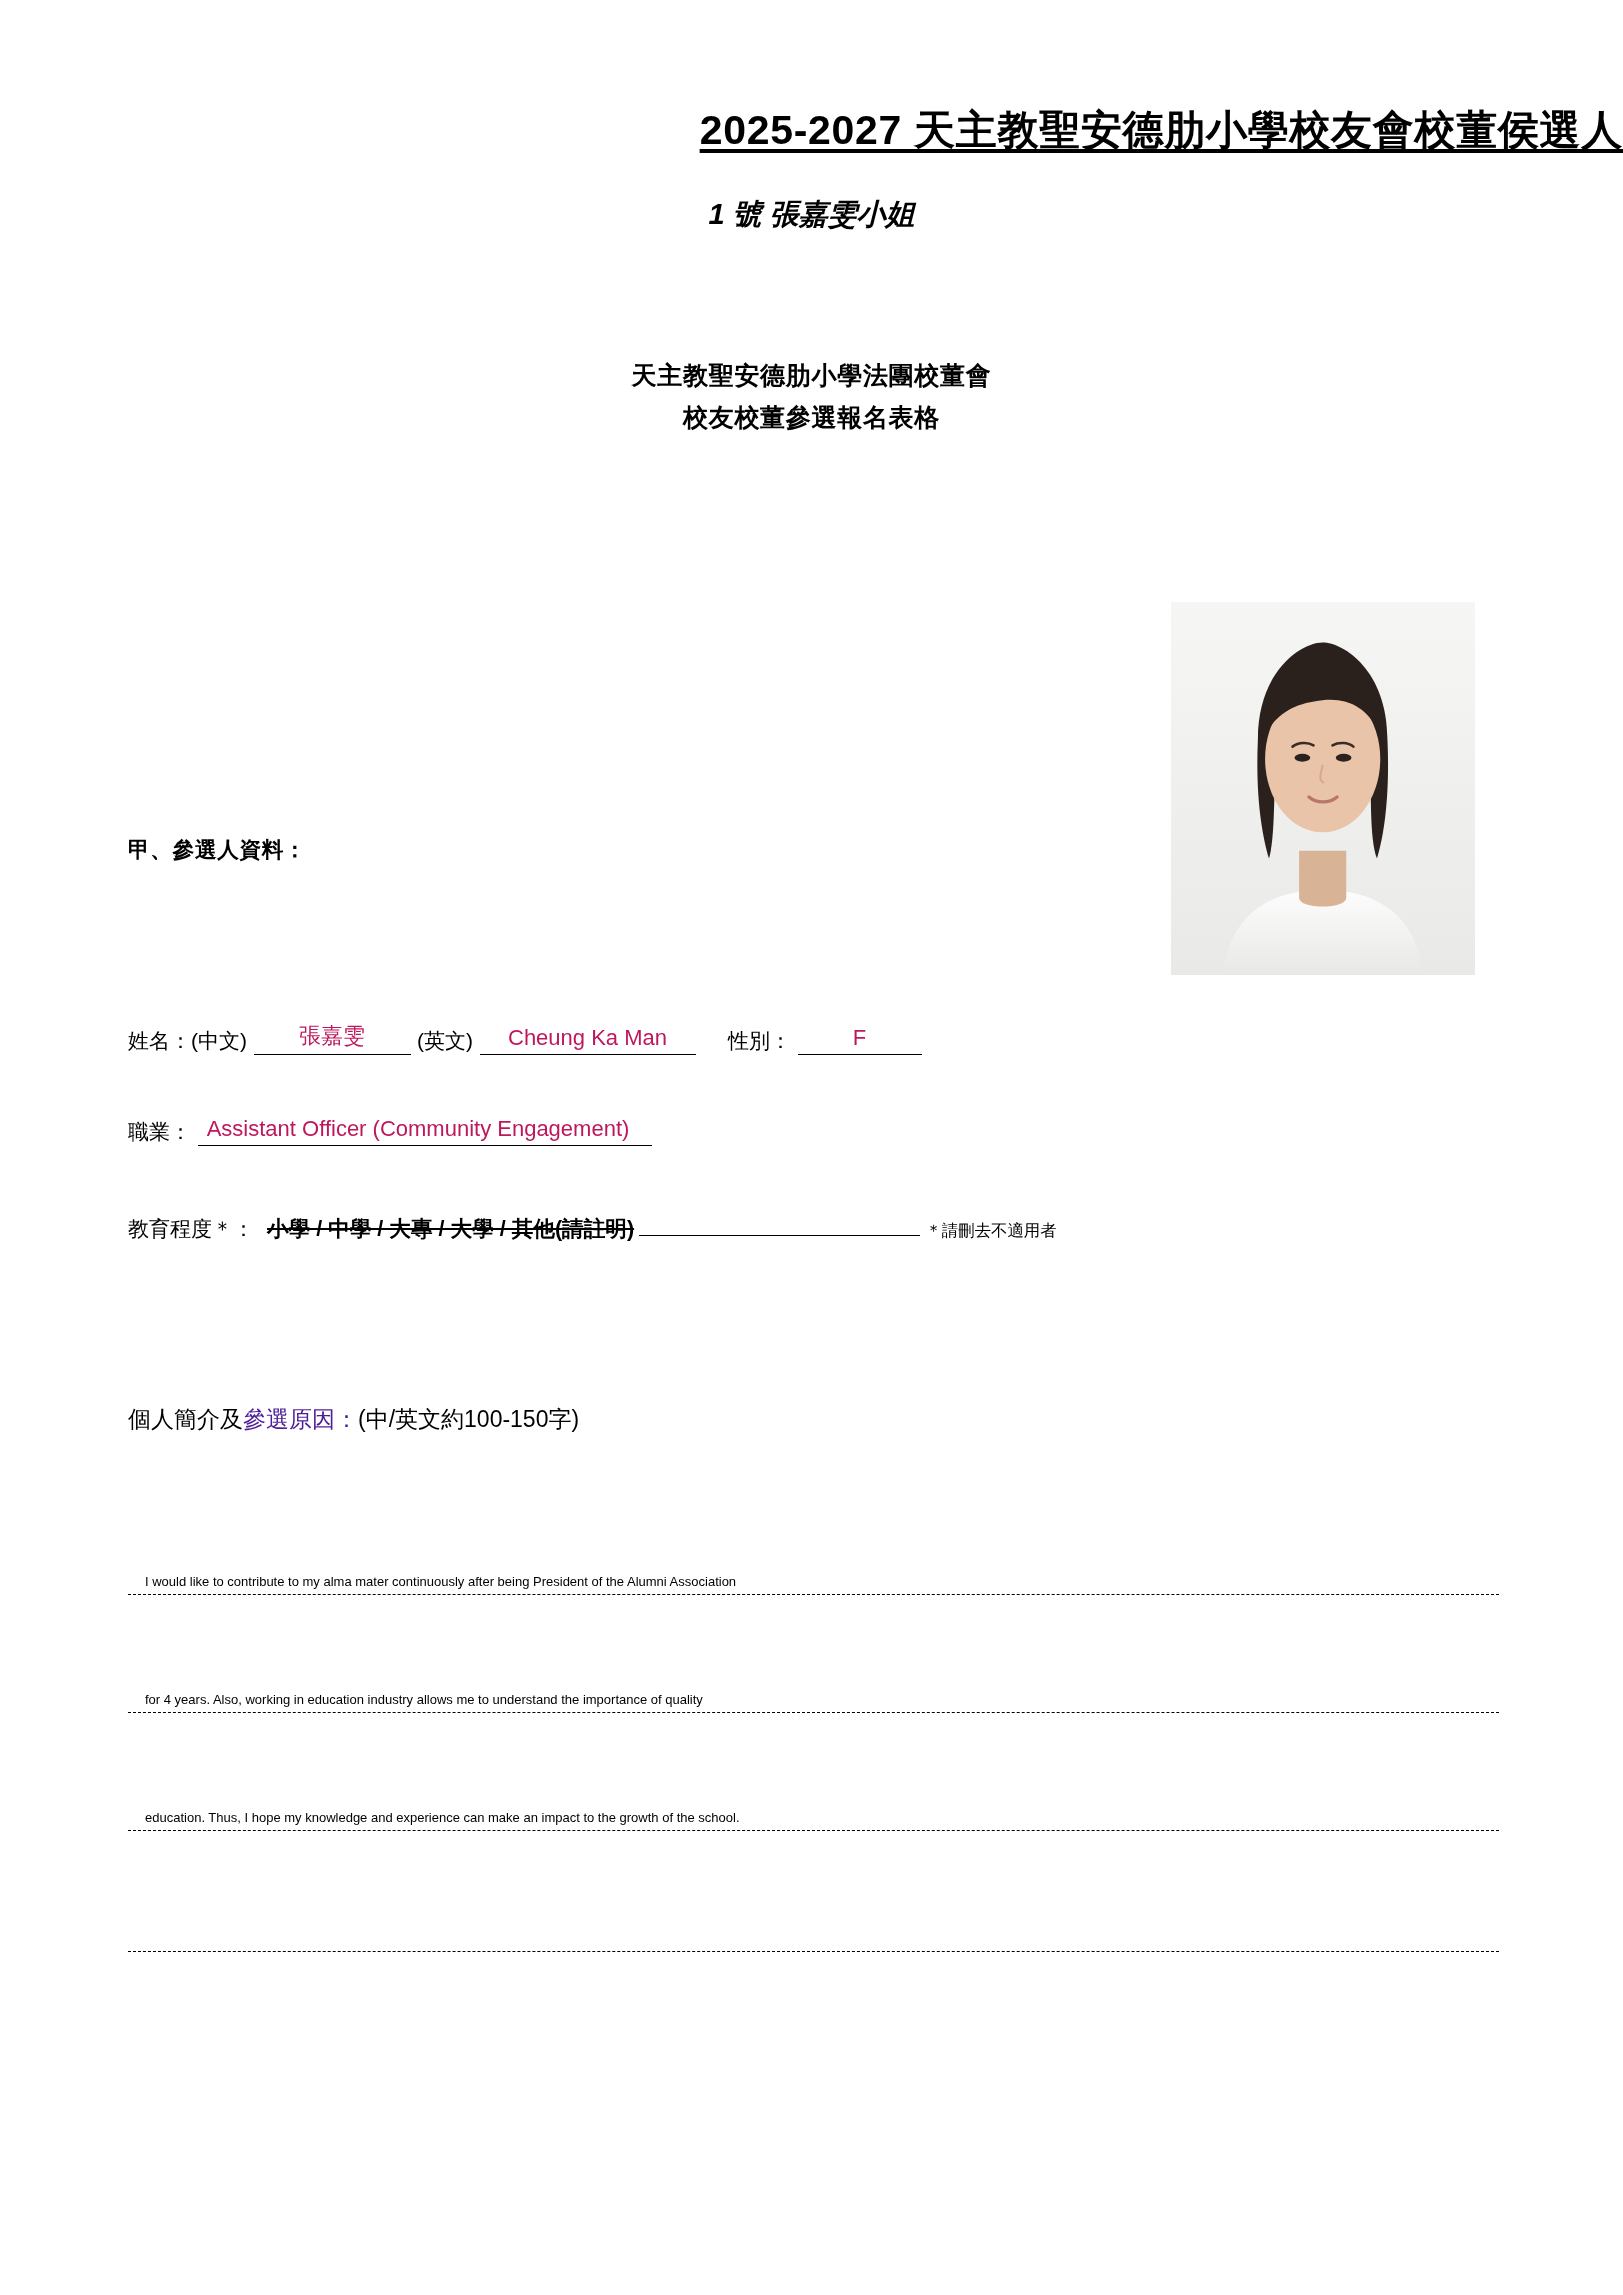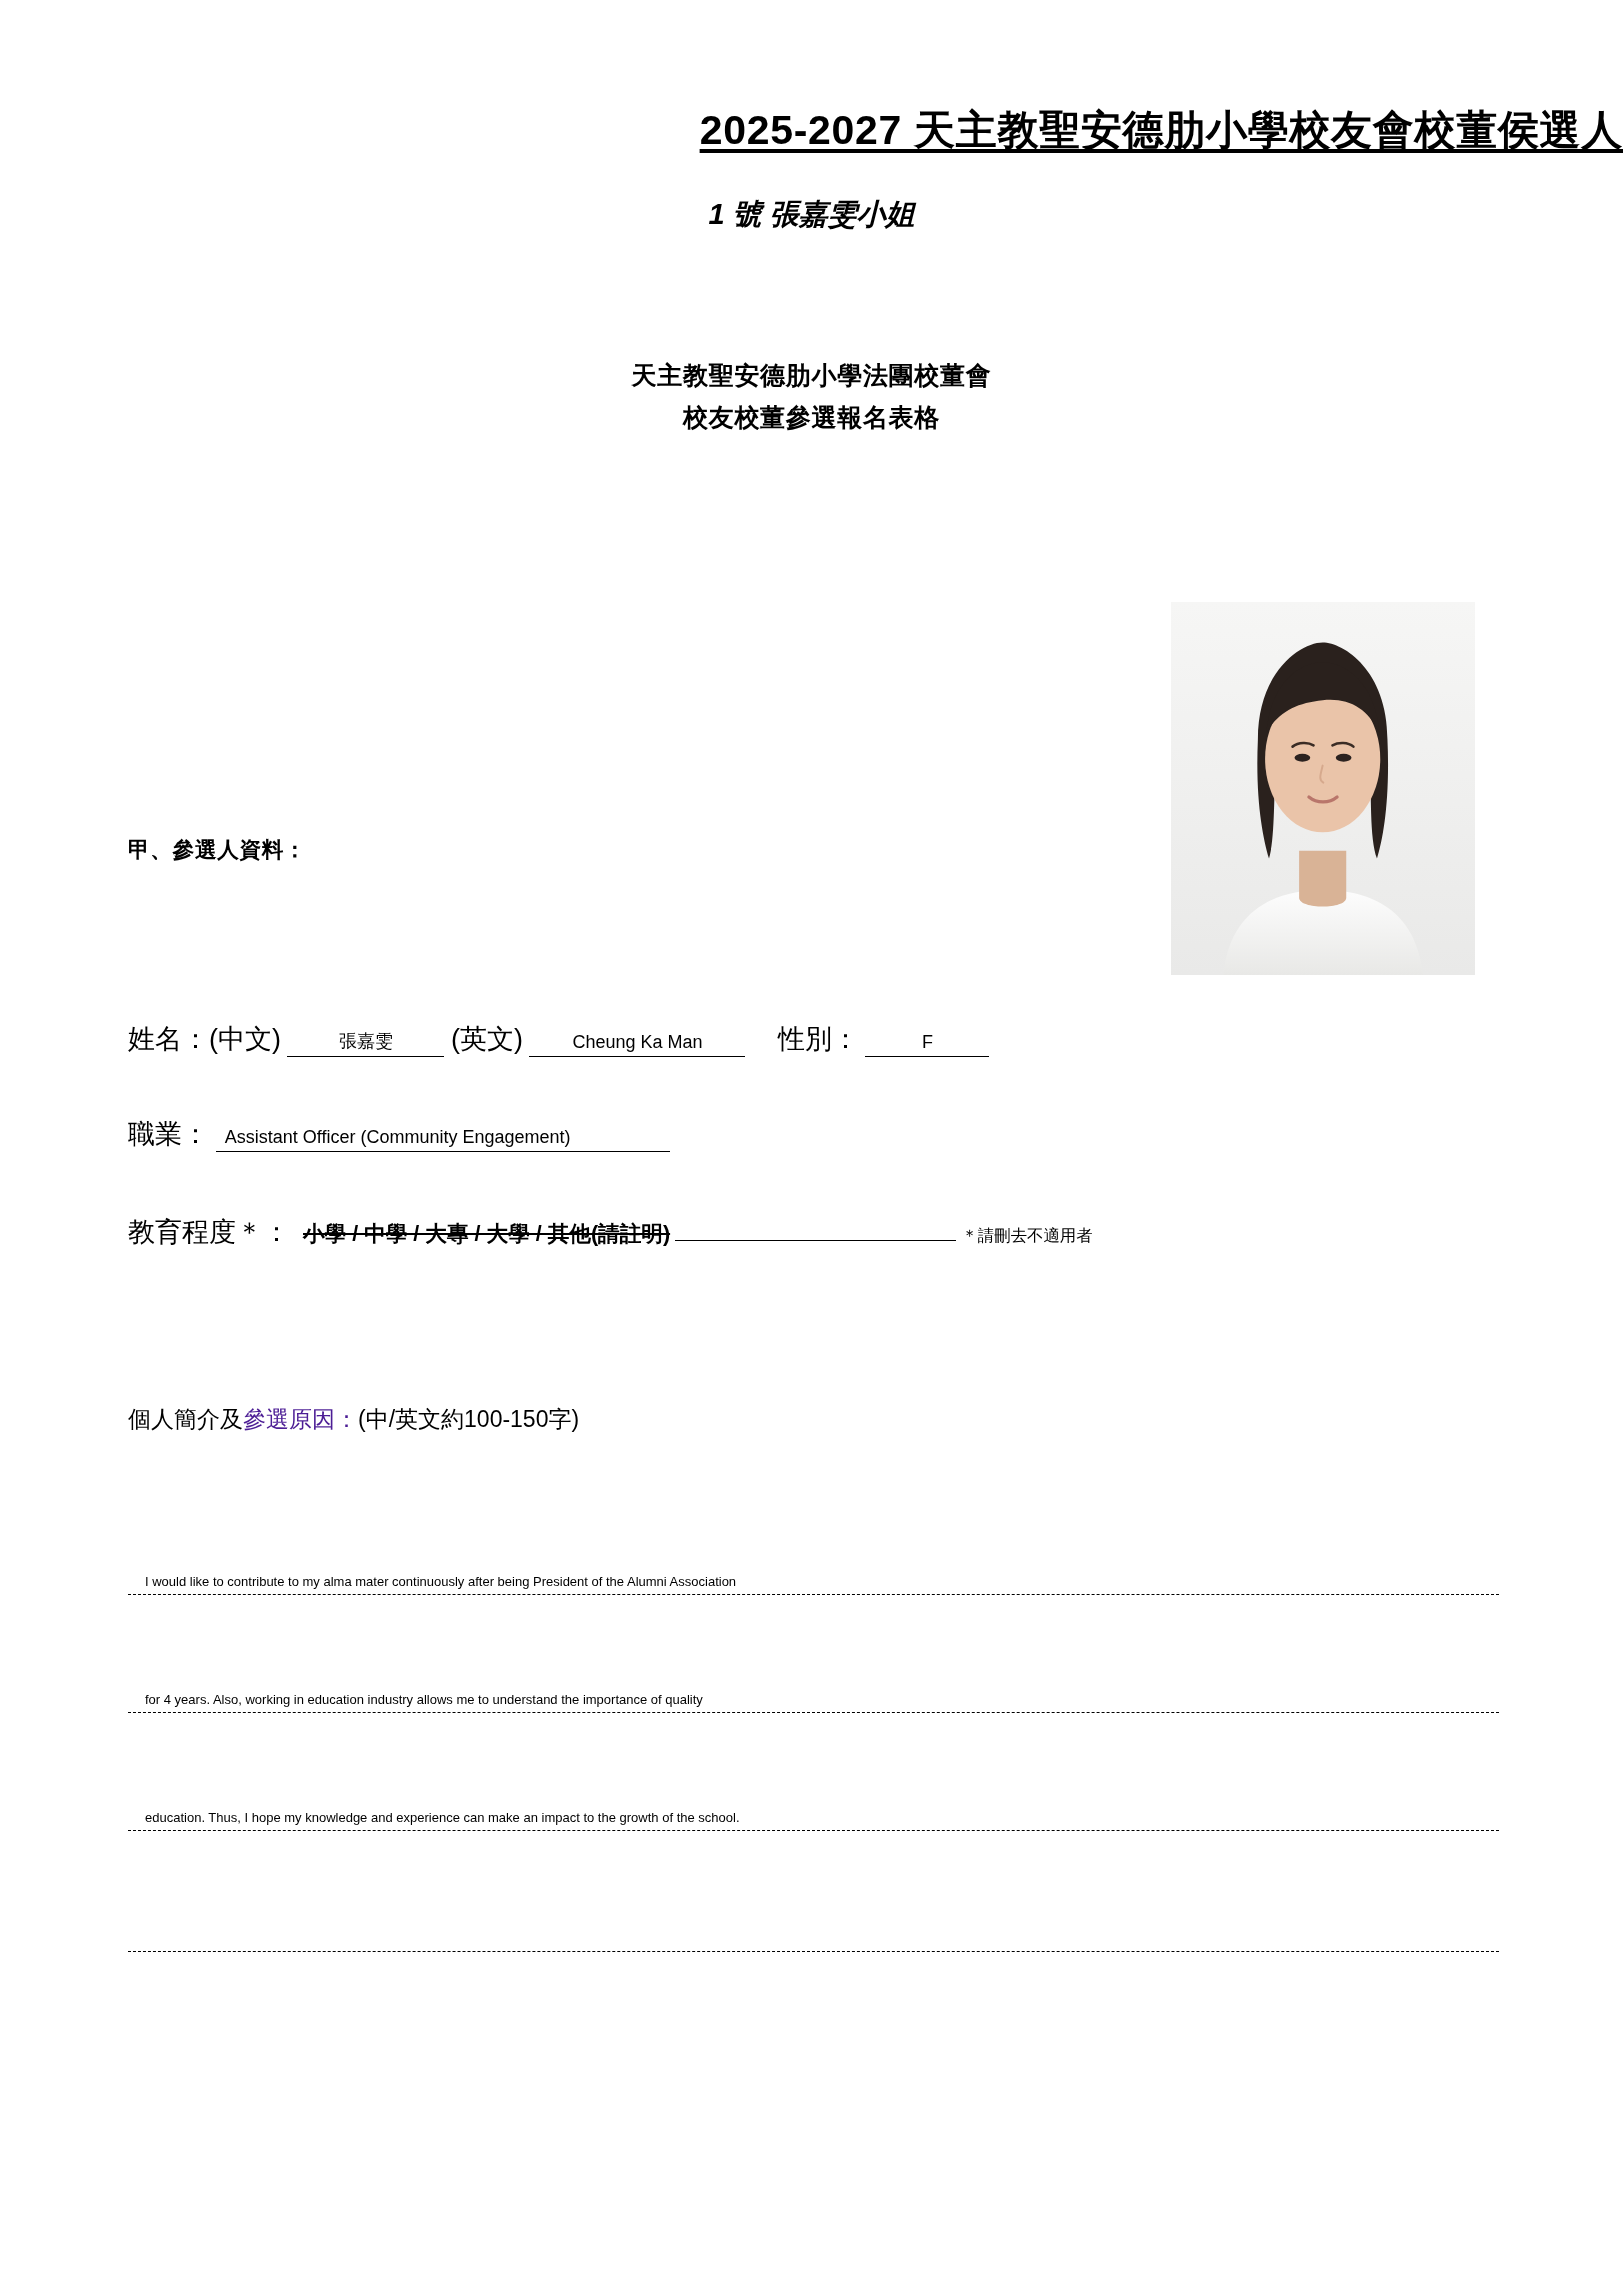--- a/index.html
+++ b/index.html
@@ -78,30 +78,30 @@
   }
 
   .row {
     position: absolute;
     left: 128px;
     font-size: 21.6px;
     white-space: nowrap;
     display: flex;
     align-items: flex-end;
   }
-  .lbl { font-size: 27px; }
+  .lbl { font-size: 21px; }
   .fill {
     position: relative;
     display: inline-block;
     border-bottom: 1.3px solid #000;
     text-align: center;
-    font-size: 18px;
+    font-size: 22px;
     padding-bottom: 2.6px;
     margin: 0 6.5px;
-    color: #000000;
+    color: #be185d;
   }
 
   
   .edu-row {
     position: absolute;
     left: 128px;
     top: 1109px;
     font-size: 21.6px;
     white-space: nowrap;
     display: flex;

